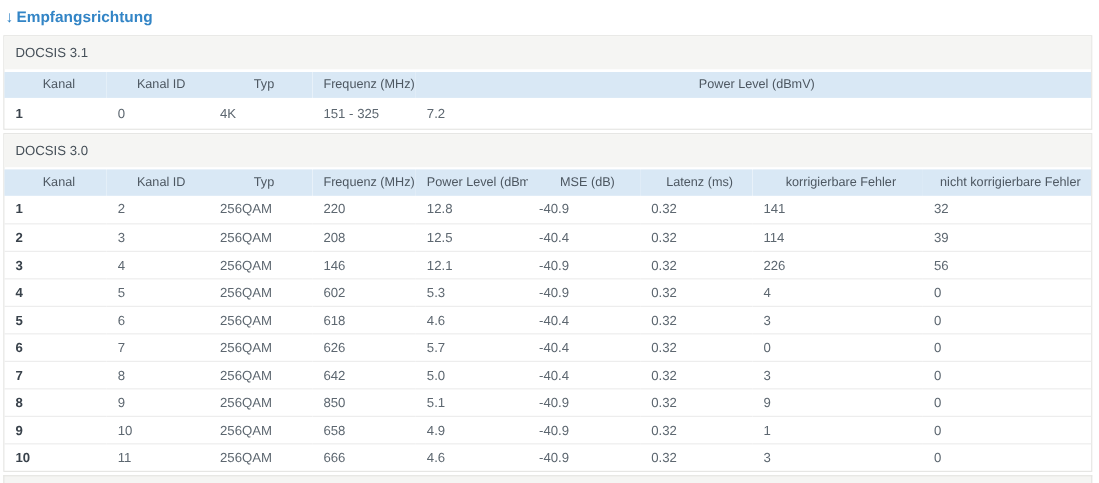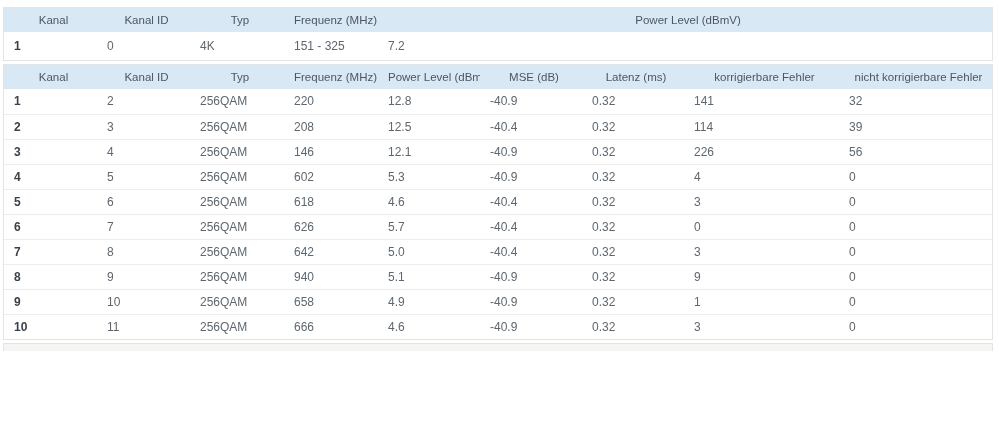--- a/index.html
+++ b/index.html
@@ -77,22 +77,26 @@
     border: 1px solid #e4e4e2;
     border-bottom: none;
     background: #f5f5f3;
   }
 </style>
 </head>
 <body>
 
 <div class="page">
 
+  <div class="page-title">
+    <span class="arrow">↓</span><span>Empfangsrichtung</span>
+  </div>
 
   <div class="panel t31">
+    <div class="section-bar">DOCSIS 3.1</div>
     <table>
       <colgroup>
         <col style="width:93px">
           <col style="width:93px">
           <col style="width:94px">
           <col style="width:94px">
           <col>
       </colgroup>
       <thead>
         <tr>
@@ -109,20 +113,21 @@
             <td>0</td>
             <td>4K</td>
             <td>151 - 325</td>
             <td>7.2</td>
           </tr>
         </tbody>
     </table>
   </div>
 
   <div class="panel t30">
+    <div class="section-bar">DOCSIS 3.0</div>
     <table>
       <colgroup>
         <col style="width:93px">
           <col style="width:93px">
           <col style="width:94px">
           <col style="width:94px">
           <col style="width:102px">
           <col style="width:102px">
           <col style="width:102px">
           <col style="width:155px">
@@ -216,21 +221,21 @@
             <td>5.0</td>
             <td>-40.4</td>
             <td>0.32</td>
             <td>3</td>
             <td>0</td>
           </tr>
           <tr>
             <td class="col-first">8</td>
             <td>9</td>
             <td>256QAM</td>
-            <td>940</td>
+            <td>850</td>
             <td>5.1</td>
             <td>-40.9</td>
             <td>0.32</td>
             <td>9</td>
             <td>0</td>
           </tr>
           <tr>
             <td class="col-first">9</td>
             <td>10</td>
             <td>256QAM</td>

